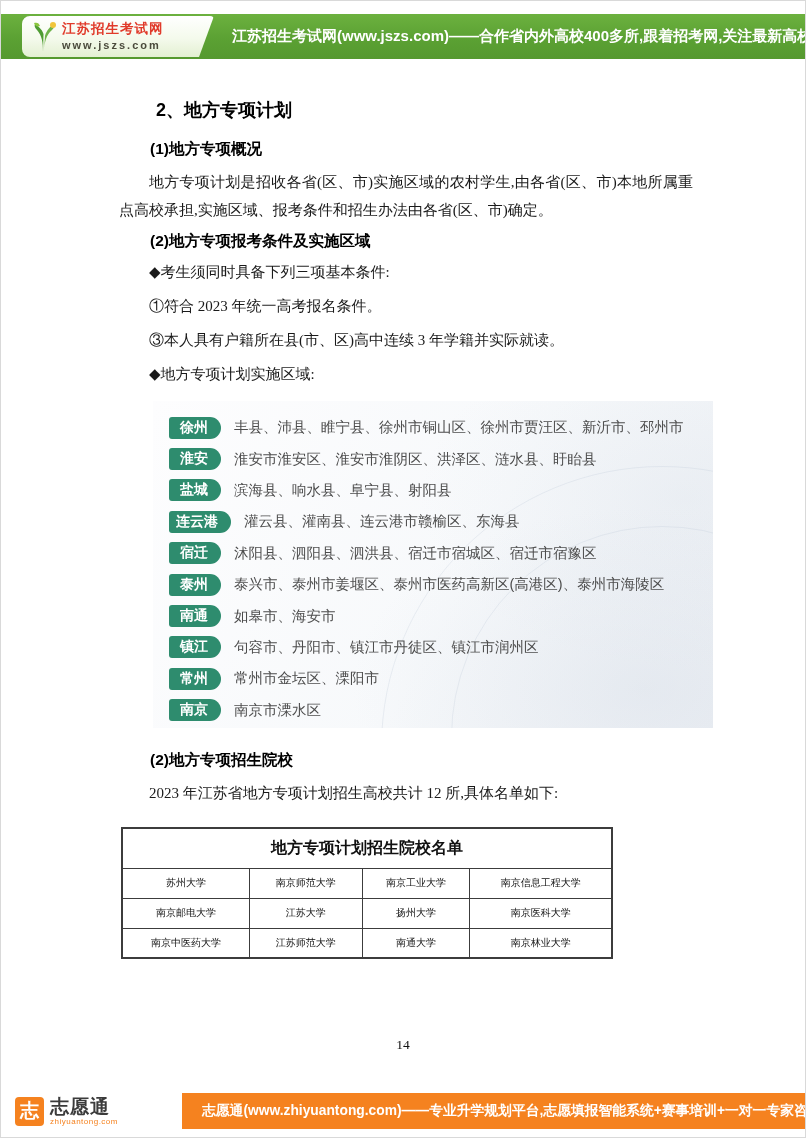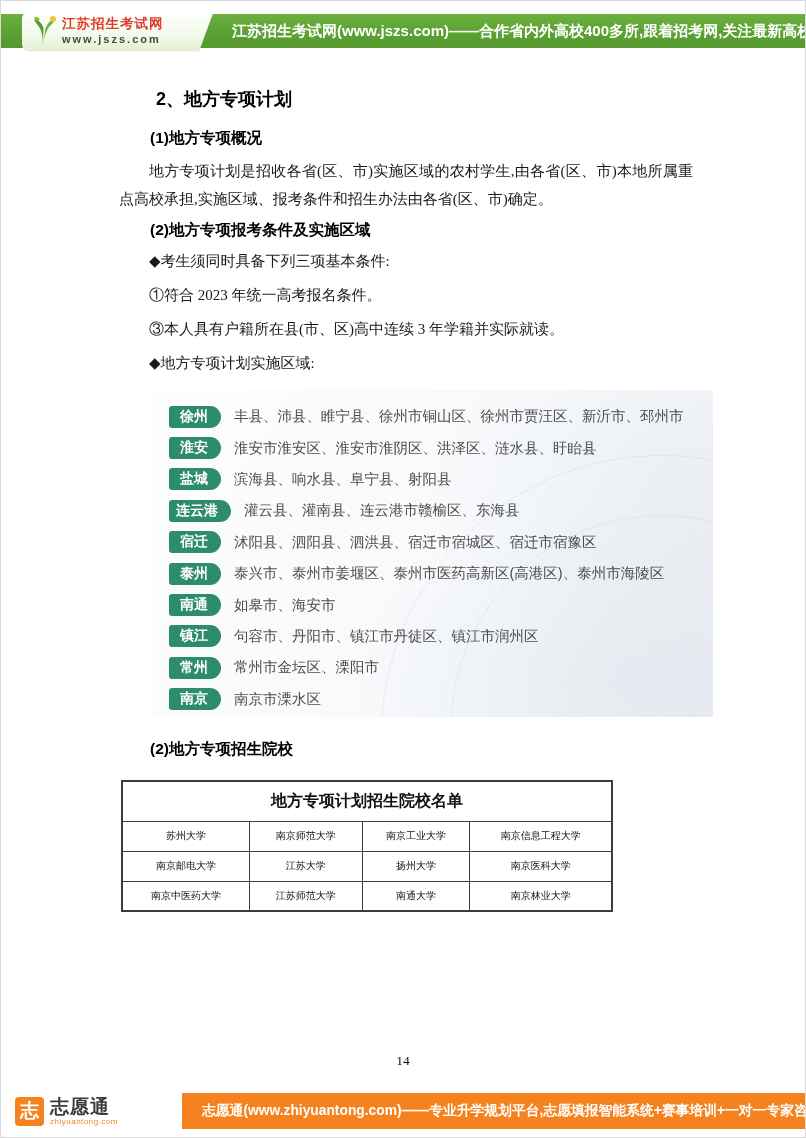--- a/index.html
+++ b/index.html
@@ -11,21 +11,21 @@
     width: 806px; height: 1138px;
     margin: 0 auto;
     background: #ffffff;
     border: 1px solid #d9d9d9;
     overflow: hidden;
   }
 
   
   .top-strip { height: 13px; background: #ffffff; }
   .green-banner {
-    height: 34px;
+    height: 45px;
     background: linear-gradient(180deg, #6cb13f 0%, #5ba133 55%, #55992f 100%);
     display: flex; align-items: center;
   }
   .logo-box {
     position: relative;
     margin-left: 21px;
     width: 192px; height: 41px;
     background: linear-gradient(180deg, #ffffff 0%, #f4faec 55%, #e3f0d2 100%);
     border-radius: 8px 4px 4px 8px;
     clip-path: polygon(0 0, 100% 0, calc(100% - 15px) 100%, 0 100%);
@@ -126,21 +126,21 @@
   .college-table .tbl-title {
     height: 40px;
     font-family: "Liberation Sans", "DejaVu Sans", sans-serif;
     font-weight: bold; font-size: 16px;
   }
   .college-table .tbl-cell { height: 30px; }
   .col1 { width: 26%; } .col2 { width: 23%; } .col3 { width: 22%; } .col4 { width: 29%; }
 
   
   .page-number {
-    position: absolute; left: 0; right: 0; bottom: 68px;
+    position: absolute; left: 0; right: 0; bottom: 84px;
     text-align: center; font-size: 13.5px; color: #111;
   }
   .footer-bar {
     position: absolute; left: 1px; right: 1px; bottom: 8px;
     height: 36px; display: flex; align-items: stretch;
   }
   .footer-logo-area {
     width: 180px; background: #ffffff;
     display: flex; align-items: center;
     padding-left: 13px; flex: 0 0 auto;
@@ -244,20 +244,21 @@
         <span class="city-badge">常州</span>
         <span class="districts">常州市金坛区、溧阳市</span>
       </div>
       <div class="region-row">
         <span class="city-badge">南京</span>
         <span class="districts">南京市溧水区</span>
       </div>
     </div>
 
     <div class="h2 h2c">(2)地方专项招生院校</div>
+    <p class="para">2023 年江苏省地方专项计划招生高校共计 12 所,具体名单如下:</p>
 
     <table class="college-table">
       <tbody>
         <tr>
           <td class="tbl-title" colspan="4">地方专项计划招生院校名单</td>
         </tr>
         <tr>
           <td class="tbl-cell col1">苏州大学</td>
           <td class="tbl-cell col2">南京师范大学</td>
           <td class="tbl-cell col3">南京工业大学</td>

